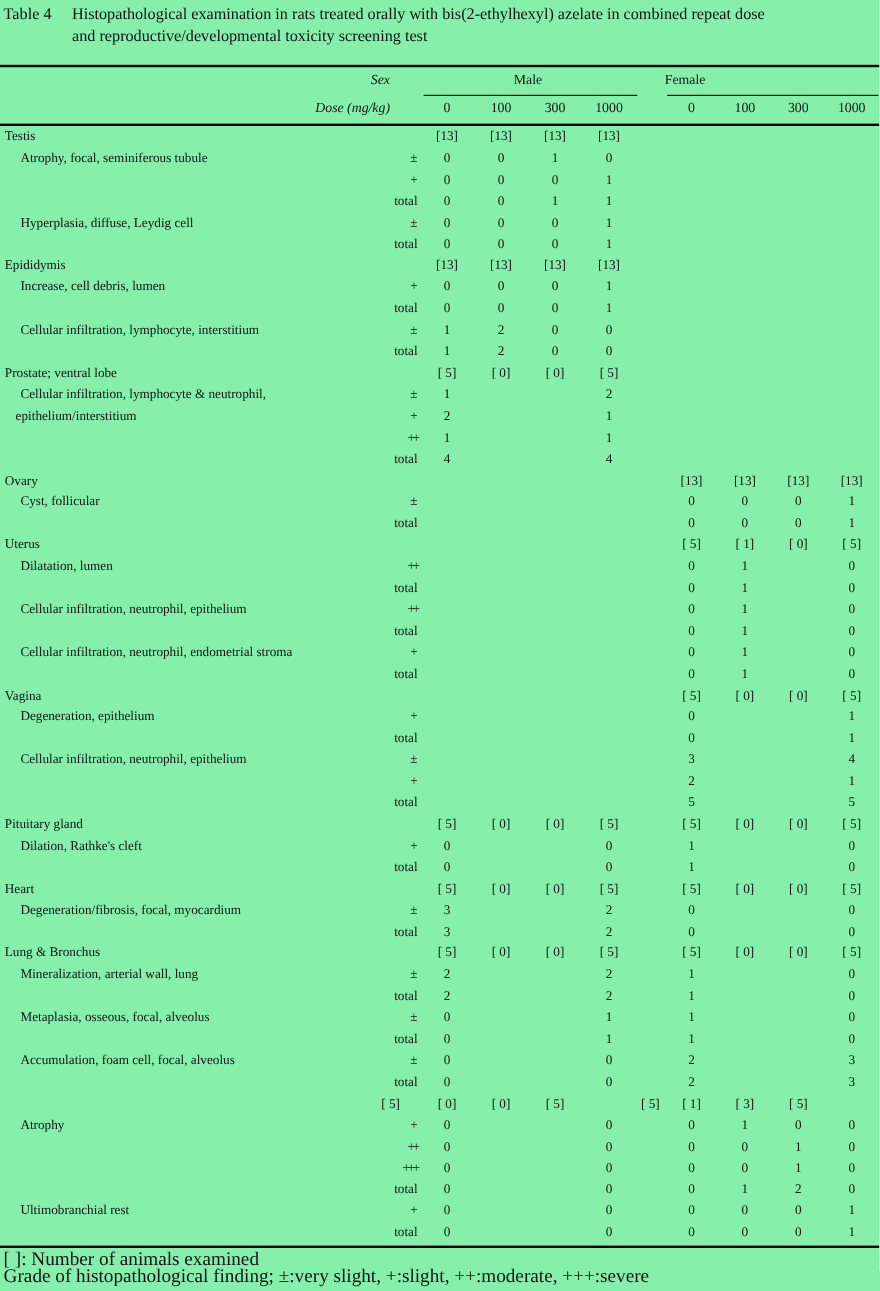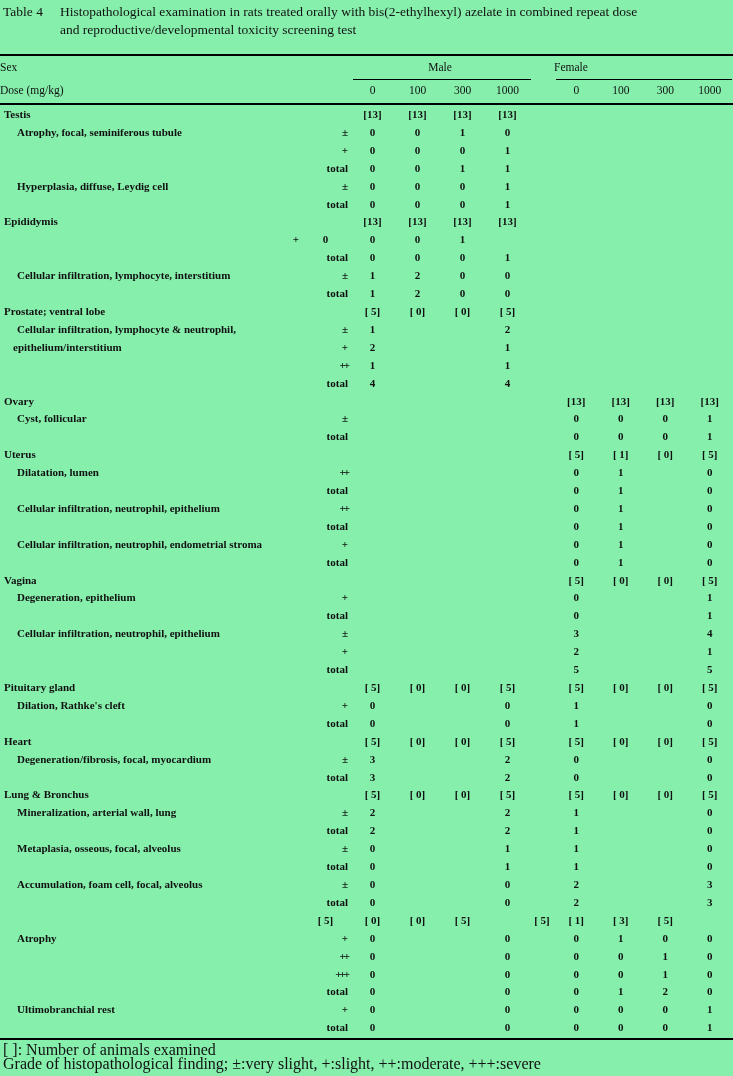--- a/index.html
+++ b/index.html
@@ -22,28 +22,28 @@
     box-sizing:border-box;
   }
   .grid {
     display:grid;
     grid-template-columns:301px 49px 45px 45px 45px 45px 24px 44.5px 44.5px 44.5px 44.5px;
     width:733px;
   }
   .hrow1 { position:absolute; top:3px; left:0; }
   .hrow2 { position:absolute; top:26px; left:0; }
   .hcell { font-size:11.5px; line-height:17px; white-space:nowrap; }
-  .hlabel { grid-column:1 / span 2; text-align:left; padding-right:25px; }
+  .hlabel { grid-column:1 / span 2; text-align:right; padding-right:25px;font-style:italic; }
   .male-span   { grid-column:3 / span 4; text-align:center; }
   .female-span { grid-column:8 / span 4; }
   .hnum { text-align:center; }
   .rule-male   { position:absolute; top:23px; left:353px; width:178px; height:1px; background:#000; }
   .rule-female { position:absolute; top:23px; left:556px; width:176px; height:1px; background:#000; }
   
-  .tbody { position:absolute; top:106px; left:0; width:733px;font-weight:bold; }
+  .tbody { position:absolute; top:106px; left:0; width:733px; }
   .row { height:17.92px; line-height:17.92px; font-size:11px; }
   .cell { white-space:nowrap; overflow:visible; }
   .lab  { padding-left:4px; }
   .ind1 { padding-left:17px; }
   .ind2 { padding-left:13px; }
   .grade { text-align:right; padding-right:2px; }
   .tight { letter-spacing:-2px; }
   .num { text-align:center; }
   .bottom-rule { position:absolute; top:1038px; left:0; width:733px; height:2px; background:#000; }
   
@@ -168,20 +168,21 @@
         <div class="cell num">[13]</div>
         <div class="cell num">[13]</div>
         <div class="cell num">[13]</div>
         <div class="cell "></div>
         <div class="cell num"></div>
         <div class="cell num"></div>
         <div class="cell num"></div>
         <div class="cell num"></div>
       </div>
       <div class="row grid">
+        <div class="cell lab ind1">Increase, cell debris, lumen</div>
         <div class="cell grade">+</div>
         <div class="cell num">0</div>
         <div class="cell num">0</div>
         <div class="cell num">0</div>
         <div class="cell num">1</div>
         <div class="cell "></div>
         <div class="cell num"></div>
         <div class="cell num"></div>
         <div class="cell num"></div>
         <div class="cell num"></div>

